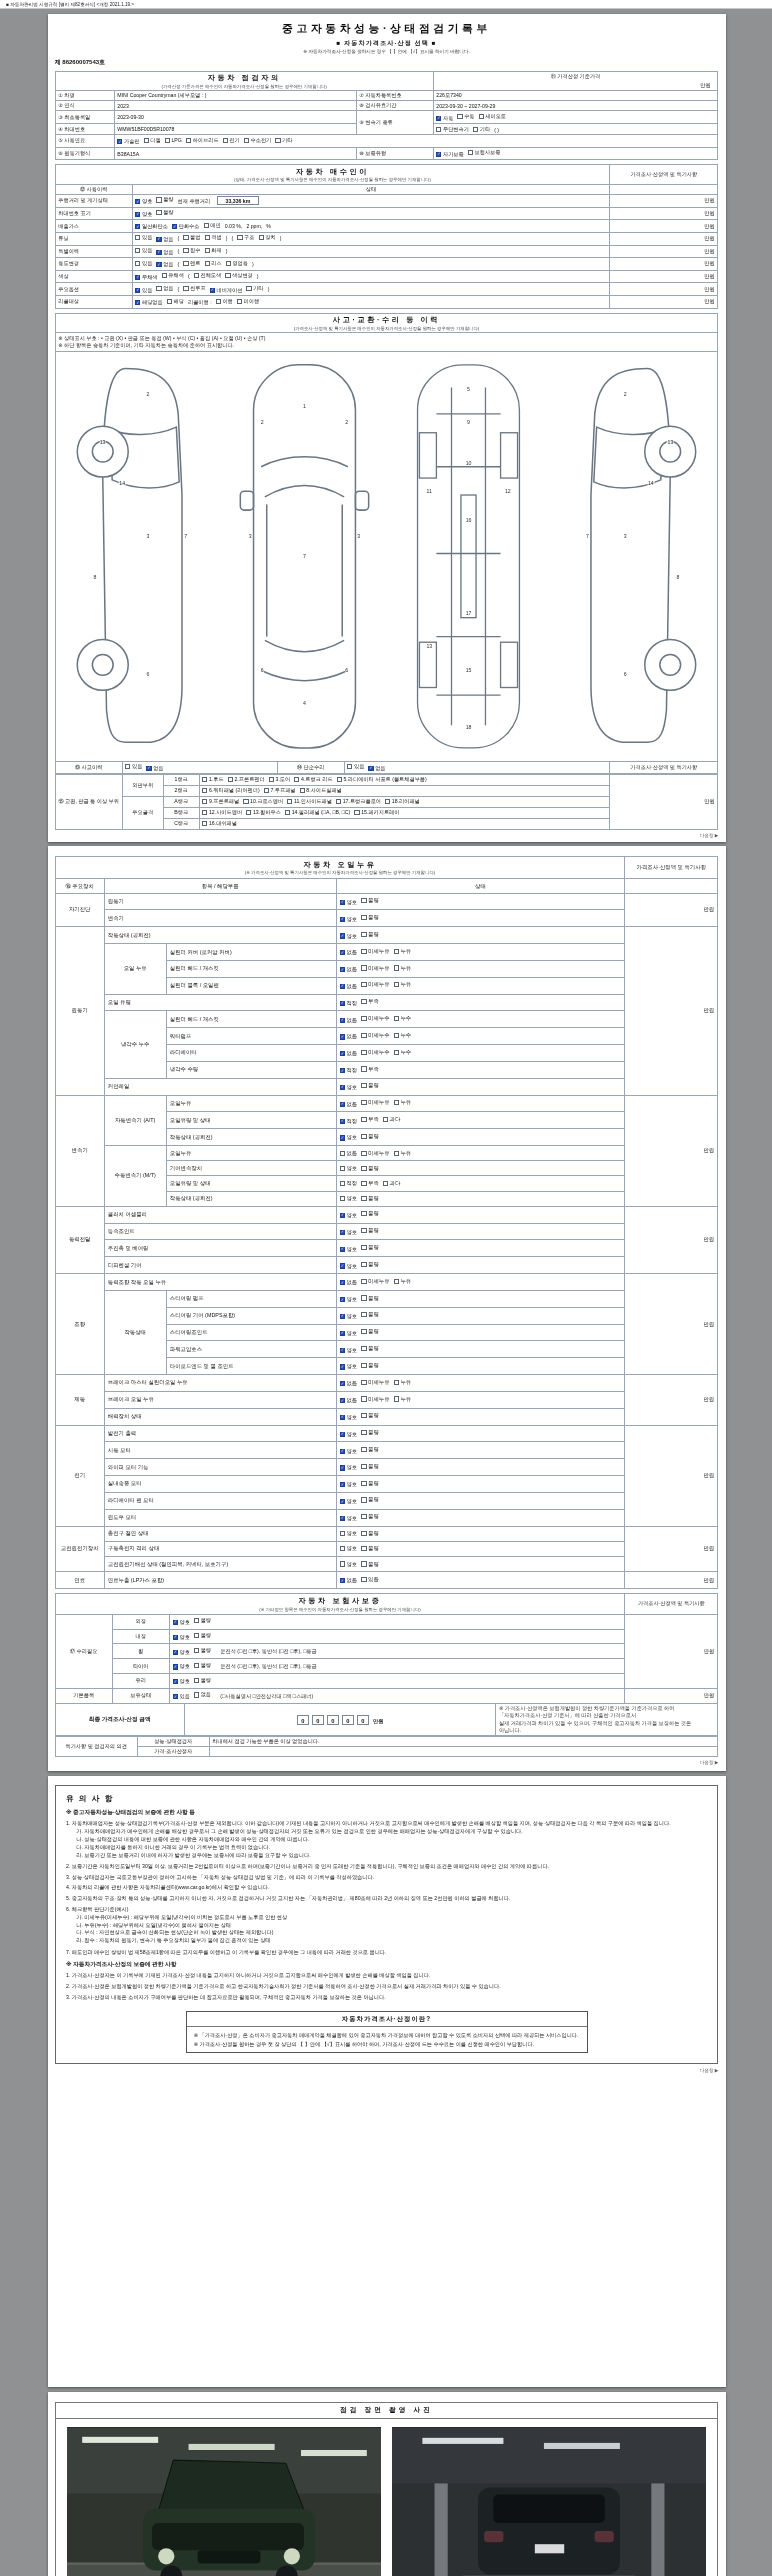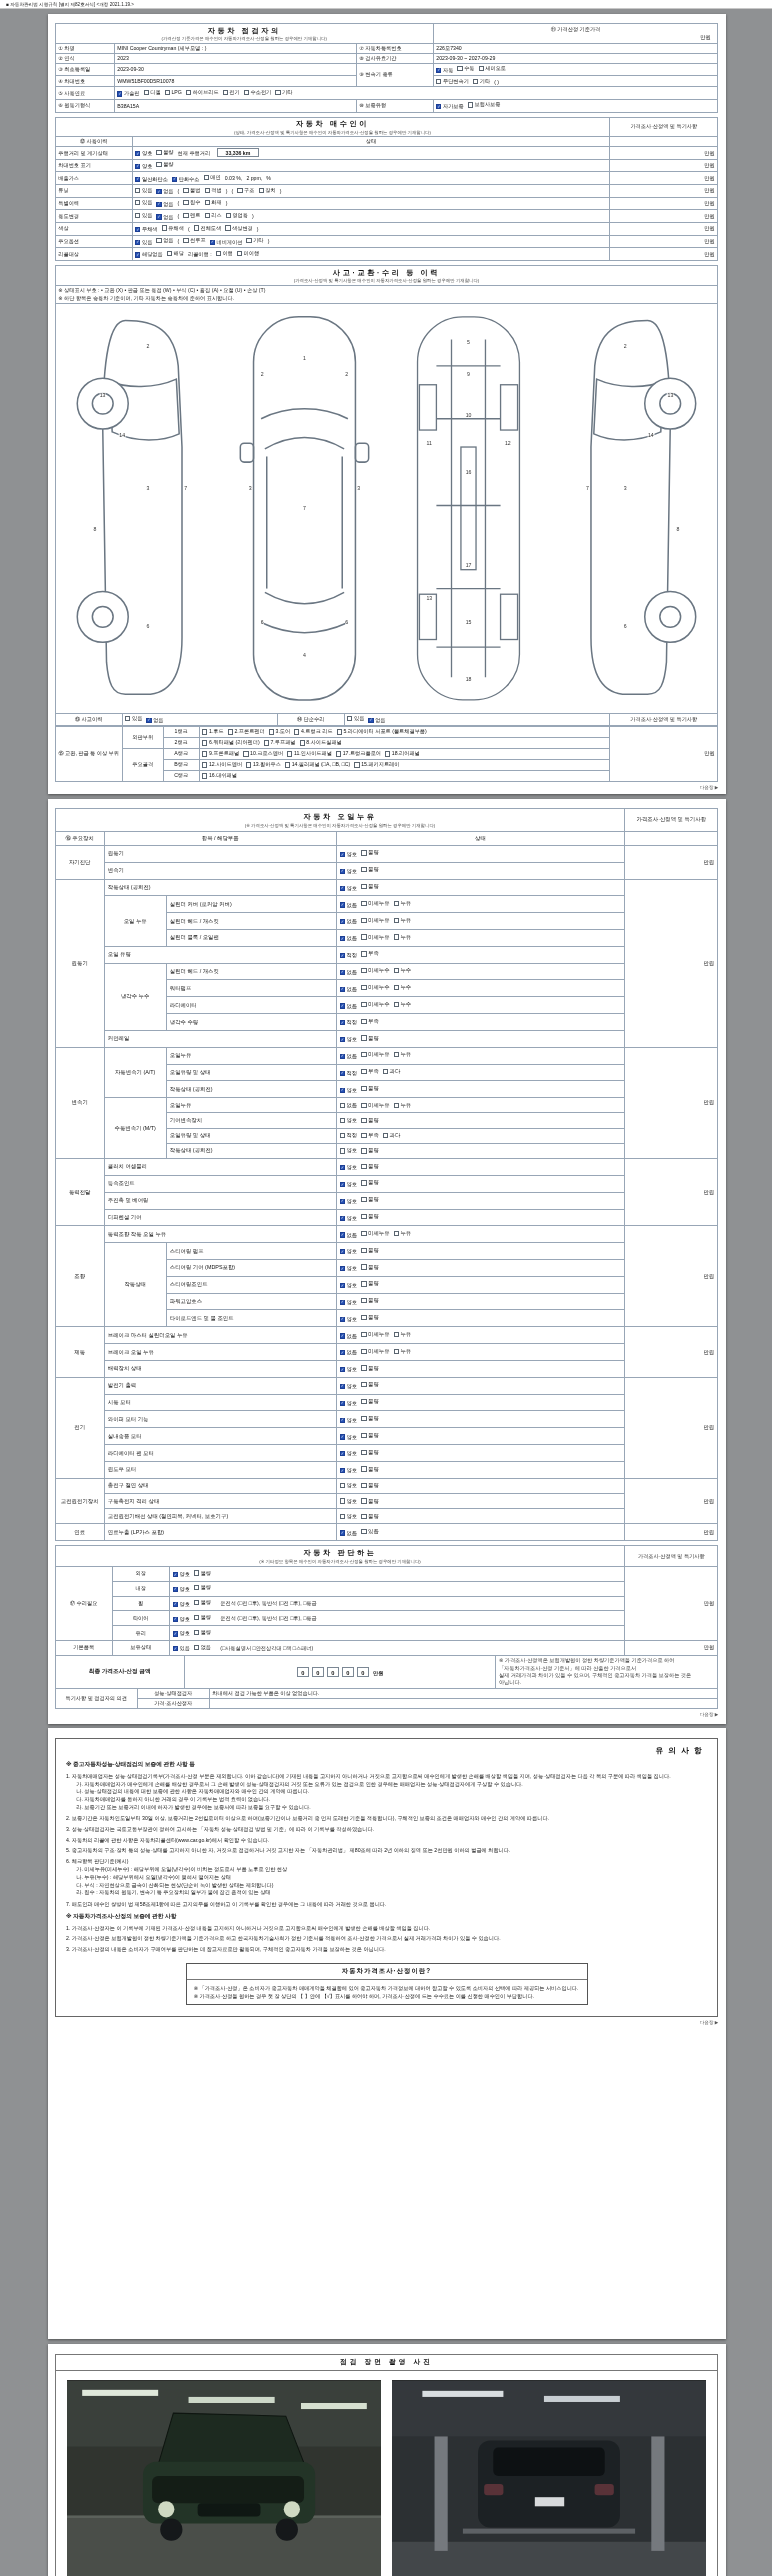--- a/index.html
+++ b/index.html
@@ -60,21 +60,21 @@
 
   
   .digit { display:inline-block; width:12.4px; height:10.3px; border:0.5px solid #7b8794; text-align:center; line-height:10.3px; margin-right:2.6px; font-weight:bold; font-size:5.7px; }
   .final-note { font-size:4.4px; color:#333; line-height:1.4; }
   .final-mid { text-align:center; }
 
   .remark-text { font-size:5.2px; }
 
   
   .notice-wrap { border:1px solid #666; padding:7.2px 10.3px 8.2px; margin-top:4.1px; }
-  .notice-title { text-align:right; font-size:7.7px; font-weight:bold; letter-spacing:5.2px; margin-bottom:5.2px; }
+  .notice-title { text-align:left; font-size:7.7px; font-weight:bold; letter-spacing:5.2px; margin-bottom:5.2px; }
   .n-head { font-weight:bold; font-size:5.7px; margin:5.2px 0 2.1px; }
   .n-item { font-size:5.2px; line-height:1.55; margin:2.6px 0 1px; }
   .n-sub { font-size:5.2px; line-height:1.5; margin-left:10.3px; }
   .pricebox { width:402px; margin:10.3px auto 2.1px; border:1px solid #555; }
   .pb-title { border-bottom:0.5px solid #777; text-align:center; font-weight:bold; font-size:6.4px; padding:2.6px; letter-spacing:1px; }
   .pb-body { padding:4.1px 7.2px; font-size:5.2px; line-height:1.6; }
 
   
   .box { border:0.8px solid #777; margin-top:5.2px; }
   .box-title { border-bottom:0.5px solid #777; text-align:center; font-weight:bold; font-size:6.7px; padding:3.1px; letter-spacing:3.1px; }
@@ -84,20 +84,26 @@
   .pager { text-align:right; font-size:4.6px; color:#555; margin-top:3.1px; }
 </style>
 </head>
 <body>
 
 <div class="topstrip">
   <span>■ 자동차관리법 시행규칙 [별지 제82호서식] &lt;개정 2021.1.19.&gt;</span>
 </div>
 
 <div class="page page1">
+  <div class="hdr">
+    <div class="doc-title">중고자동차성능·상태점검기록부</div>
+    <div class="doc-sub">■ 자동차가격조사·산정 선택 ■</div>
+    <div class="doc-subnote">※ 자동차가격조사·산정을 원하시는 경우 【 】안에 【√】표시를 하시기 바랍니다.</div>
+    <div class="docno">제 86260007543호</div>
+  </div>
 
   <table class="tbl basic">
     <colgroup>
         <col style="width:59px">
         <col style="width:242px">
         <col style="width:77px">
         <col>
       </colgroup>
     <tbody>
         <tr class="trow">
@@ -618,21 +624,21 @@
   <table class="tbl etc">
     <colgroup>
         <col style="width:57px">
         <col style="width:57px">
         <col>
         <col style="width:93px">
       </colgroup>
     <tbody>
         <tr class="trow">
       <td colspan="3">
-        <div class="sect-title">자동차 판단하는</div>
+        <div class="sect-title">자동차 보험사보증</div>
         <div class="sect-note">(※ 기타정보 항목은 매수인이 자동차가격조사·산정을 원하는 경우에만 기재합니다)</div>
       </td>
       <td class="phead">가격조사·산정액 및 특기사항</td>
     </tr>
     </tbody>
       <tbody id="etc-body">
         <tr>
           <td class="cent lbl" rowspan="5">⑰ 수리필요</td>
           <td class="cent">외장</td>
           <td><span class="cb"><span class="bx chk">✓</span>양호</span><span class="cb"><span class="bx"></span>불량</span></td>

